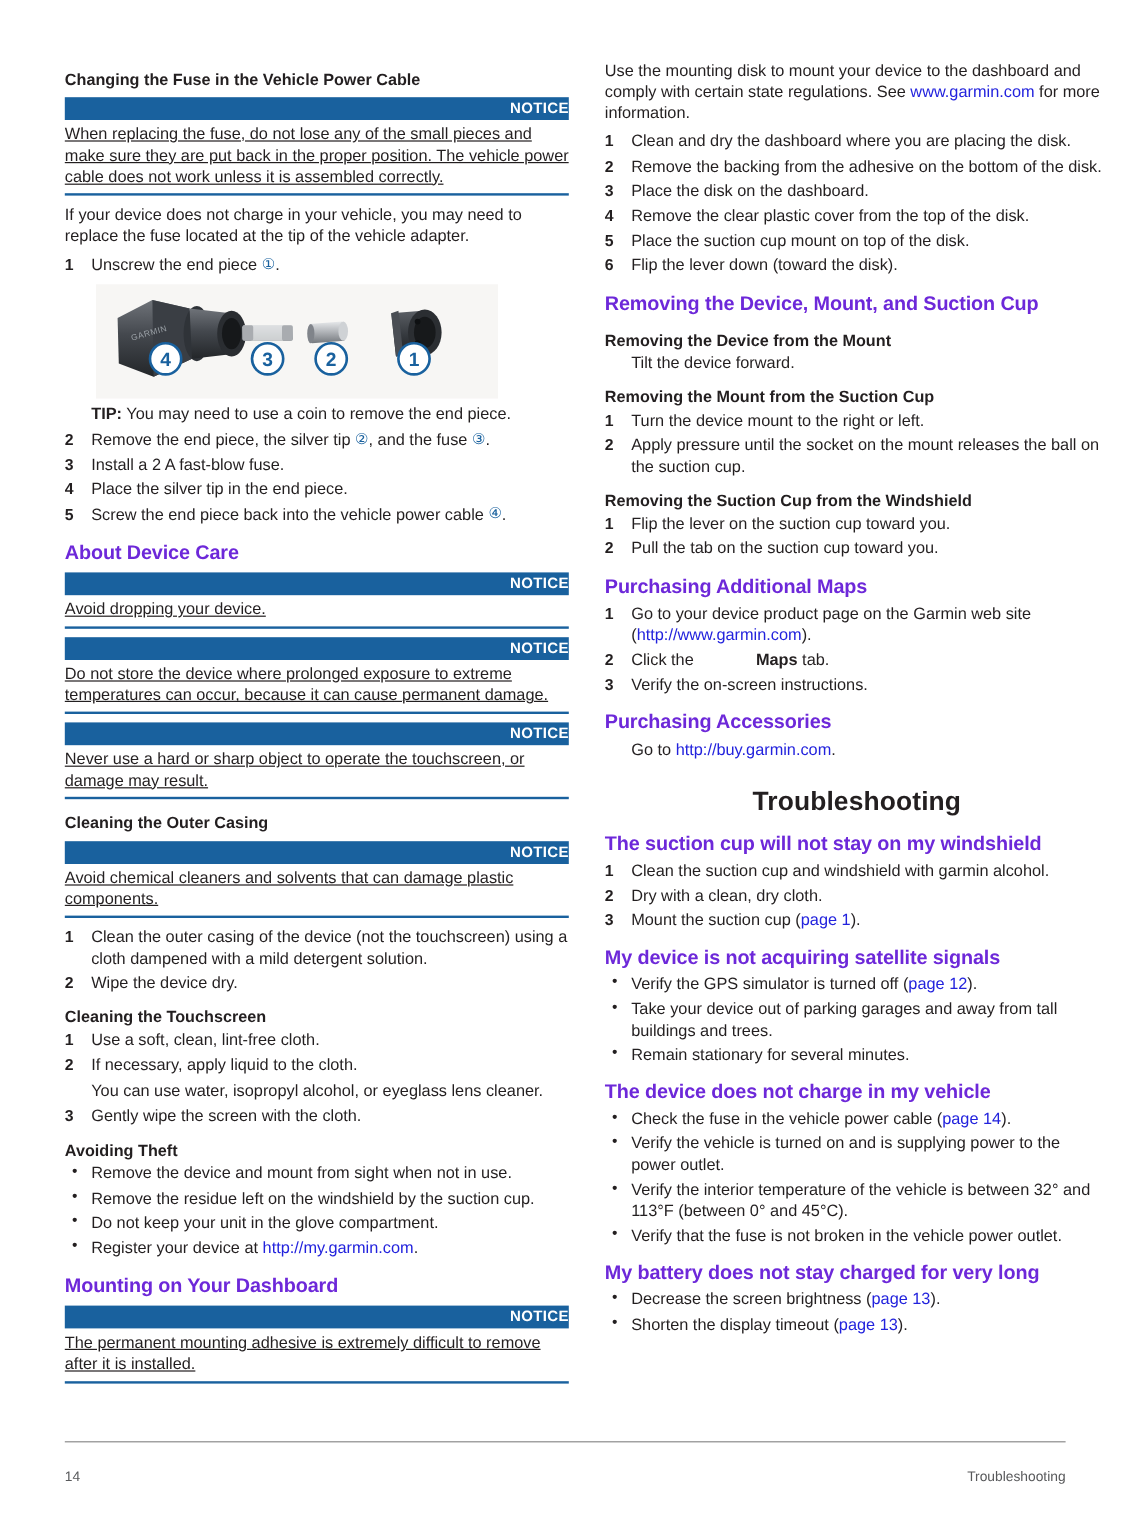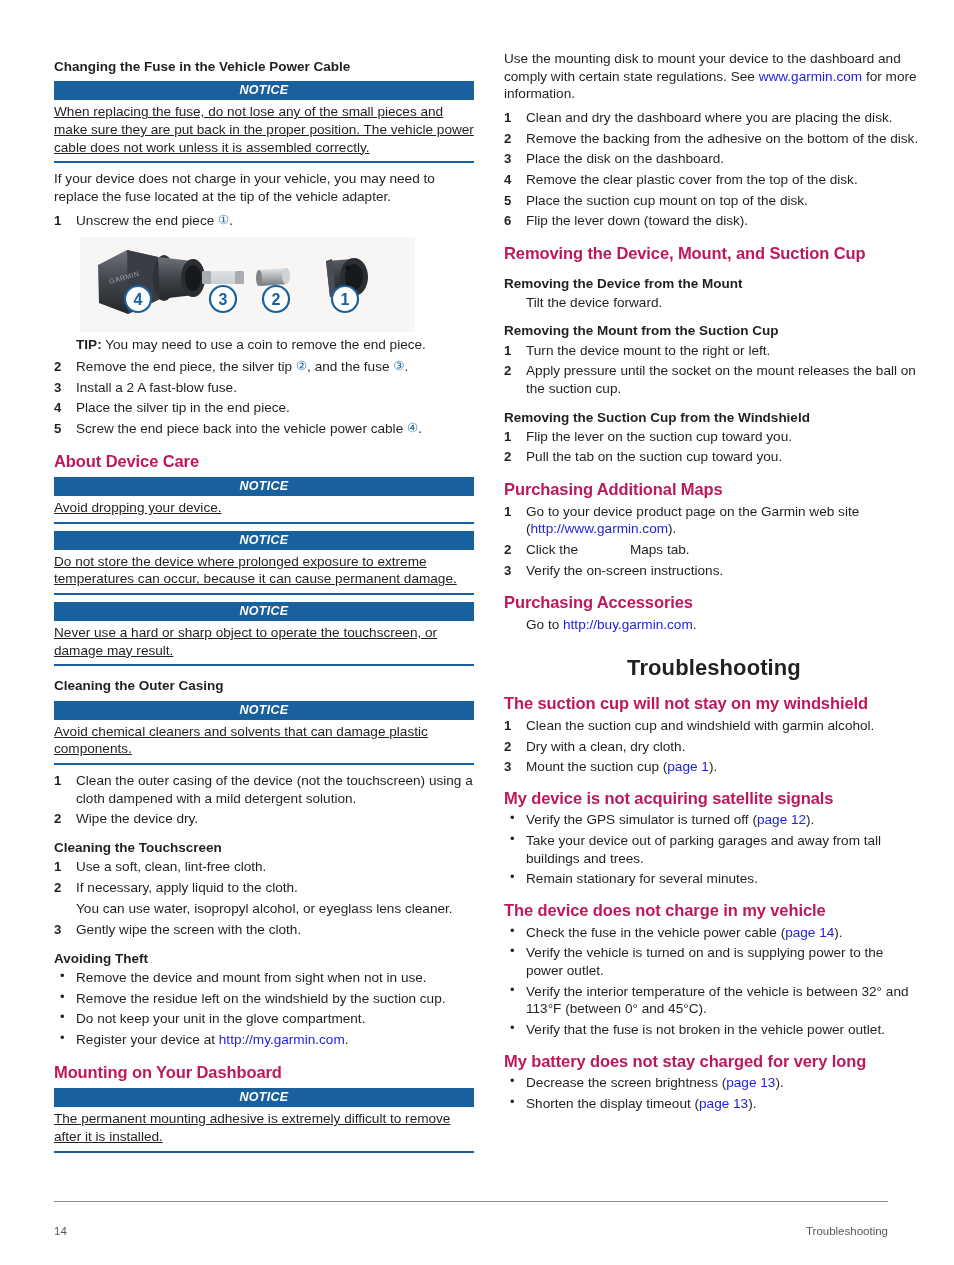--- a/index.html
+++ b/index.html
@@ -37,21 +37,21 @@
     font-size: 22px;
     font-weight: bold;
     color: #231f20;
     text-align: center;
     margin: 22px 0 10px 0;
     letter-spacing: 0.1px;
   }
   h2.blue-head {
     font-size: 16.5px;
     font-weight: bold;
-    color: #be185d;
+    color: #6d28d9;
     margin: 14px 0 3px 0;
     line-height: 1.18;
     letter-spacing: -0.1px;
   }
   h2.blue-head.tight { margin-top: 13px; }
   h3.black-head {
     font-size: 13.5px;
     font-weight: bold;
     color: #231f20;
     margin: 12px 0 2px 0;
@@ -61,24 +61,23 @@
 
   
   .notice {
     margin: 6px 0 7px 0;
     border-bottom: 2px solid #19619e;
     padding-bottom: 3px;
   }
   .notice-bar {
     background: #19619e;
     color: #ffffff;
-    font-style: italic;
     font-weight: bold;
     font-size: 12.5px;
-    text-align: center;
+    text-align: right;
     padding: 2px 0 3px 0;
     letter-spacing: 0.3px;
   }
   .notice-body {
     font-size: 13.6px;
     line-height: 1.30;
     padding: 3px 0 2px 0;
     color: #231f20;
     text-decoration: underline;
   }
@@ -136,21 +135,21 @@
   a.lnk, .lnk {
     color: #2222dd;
     text-decoration: none;
   }
   .pgref { color: #2222dd; }
   .circ {
     color: #19619e;
     font-size: 12.5px;
     vertical-align: 1px;
   }
-  .bold { font-weight: normal; padding-left: 48px; }
+  .bold { font-weight: bold; padding-left: 48px; }
   .tiplabel { font-weight: bold; }
 
   
   .figure {
     margin: 8px 0 4px 26px;
     width: 335px;
     height: 95px;
     background: #f7f6f4;
     position: relative;
   }

